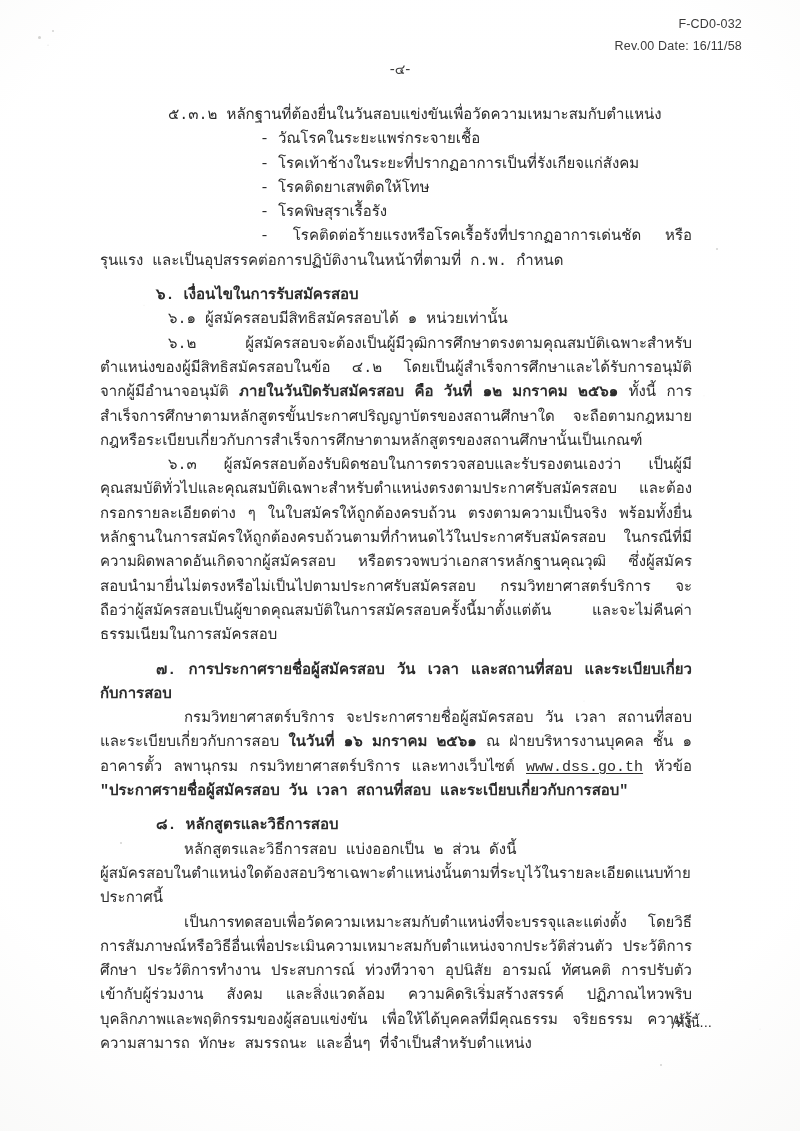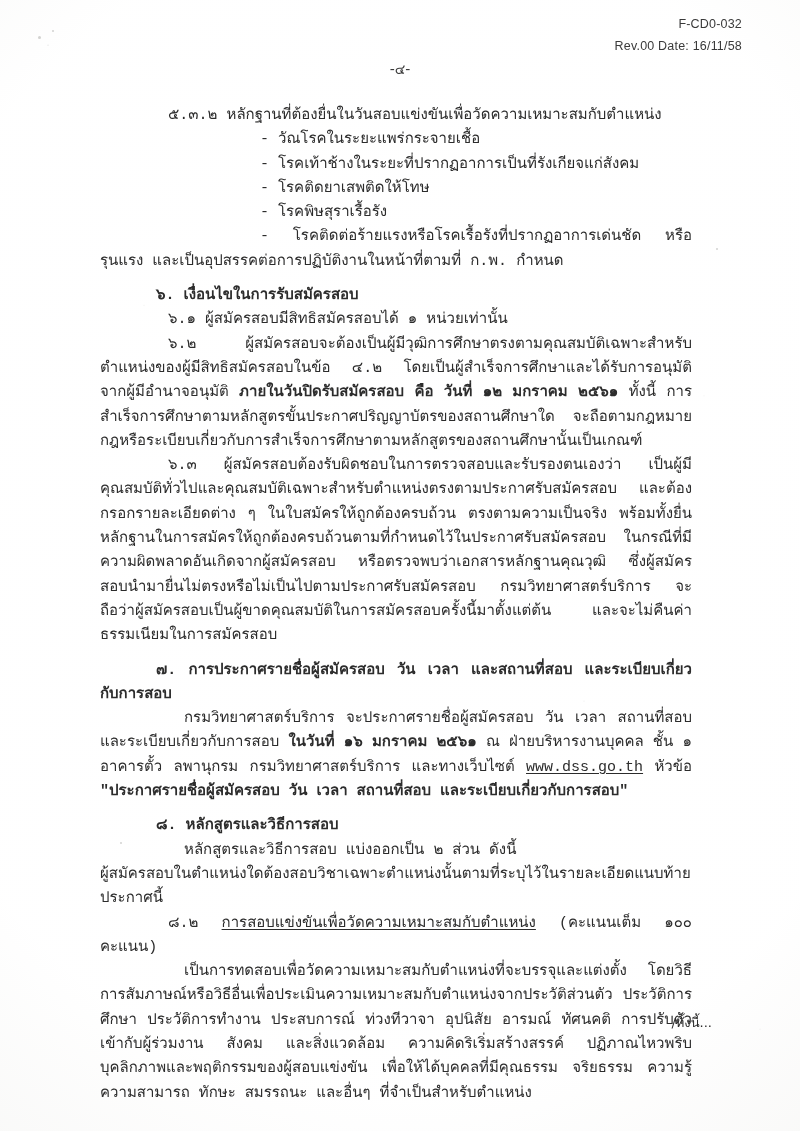--- a/index.html
+++ b/index.html
@@ -176,20 +176,19 @@
     <p class="ind-head sec-head">๗.  การประกาศรายชื่อผู้สมัครสอบ วัน เวลา และสถานที่สอบ และระเบียบเกี่ยวกับการสอบ</p>
     <p class="ind-para"><span>กรมวิทยาศาสตร์บริการ จะประกาศรายชื่อผู้สมัครสอบ วัน เวลา สถานที่สอบ และระเบียบเกี่ยวกับการสอบ  </span><span class="b">ในวันที่ ๑๖ มกราคม ๒๕๖๑</span><span> ณ ฝ่ายบริหารงานบุคคล ชั้น ๑ อาคารตั้ว ลพานุกรม กรมวิทยาศาสตร์บริการ และทางเว็บไซต์ </span><a class="link" href="#">www.dss.go.th</a><span>  หัวข้อ </span><span class="b">"ประกาศรายชื่อผู้สมัครสอบ วัน เวลา สถานที่สอบ และระเบียบเกี่ยวกับการสอบ"</span></p>
 
     <div class="gap-md"></div>
 
     <p class="ind-head sec-head">๘.  หลักสูตรและวิธีการสอบ</p>
     <p class="ind-para">หลักสูตรและวิธีการสอบ แบ่งออกเป็น ๒ ส่วน ดังนี้</p>
 
     <p>ผู้สมัครสอบในตำแหน่งใดต้องสอบวิชาเฉพาะตำแหน่งนั้นตามที่ระบุไว้ในรายละเอียดแนบท้ายประกาศนี้</p>
 
-    <p class="ind-1"><span>๘.๒ </span><span class="u">การสอบแข่งขันเพื่อวัดความเหมาะสมกับตำแหน่ง</span><span>   (คะแนนเต็ม ๑๐๐ คะแนน)</span></p>
     <p class="ind-para">เป็นการทดสอบเพื่อวัดความเหมาะสมกับตำแหน่งที่จะบรรจุและแต่งตั้ง โดยวิธีการสัมภาษณ์หรือวิธีอื่นเพื่อประเมินความเหมาะสมกับตำแหน่งจากประวัติส่วนตัว ประวัติการศึกษา  ประวัติการทำงาน  ประสบการณ์ ท่วงทีวาจา อุปนิสัย อารมณ์ ทัศนคติ การปรับตัวเข้ากับผู้ร่วมงาน สังคม และสิ่งแวดล้อม ความคิดริเริ่มสร้างสรรค์ ปฏิภาณไหวพริบ บุคลิกภาพและพฤติกรรมของผู้สอบแข่งขัน เพื่อให้ได้บุคคลที่มีคุณธรรม จริยธรรม ความรู้ความสามารถ ทักษะ สมรรถนะ และอื่นๆ ที่จำเป็นสำหรับตำแหน่ง</p>
 
   </div>
 
   <div class="footer-note">/ทั้งนี้...</div>
 
 </div>
 
 </body></html>

